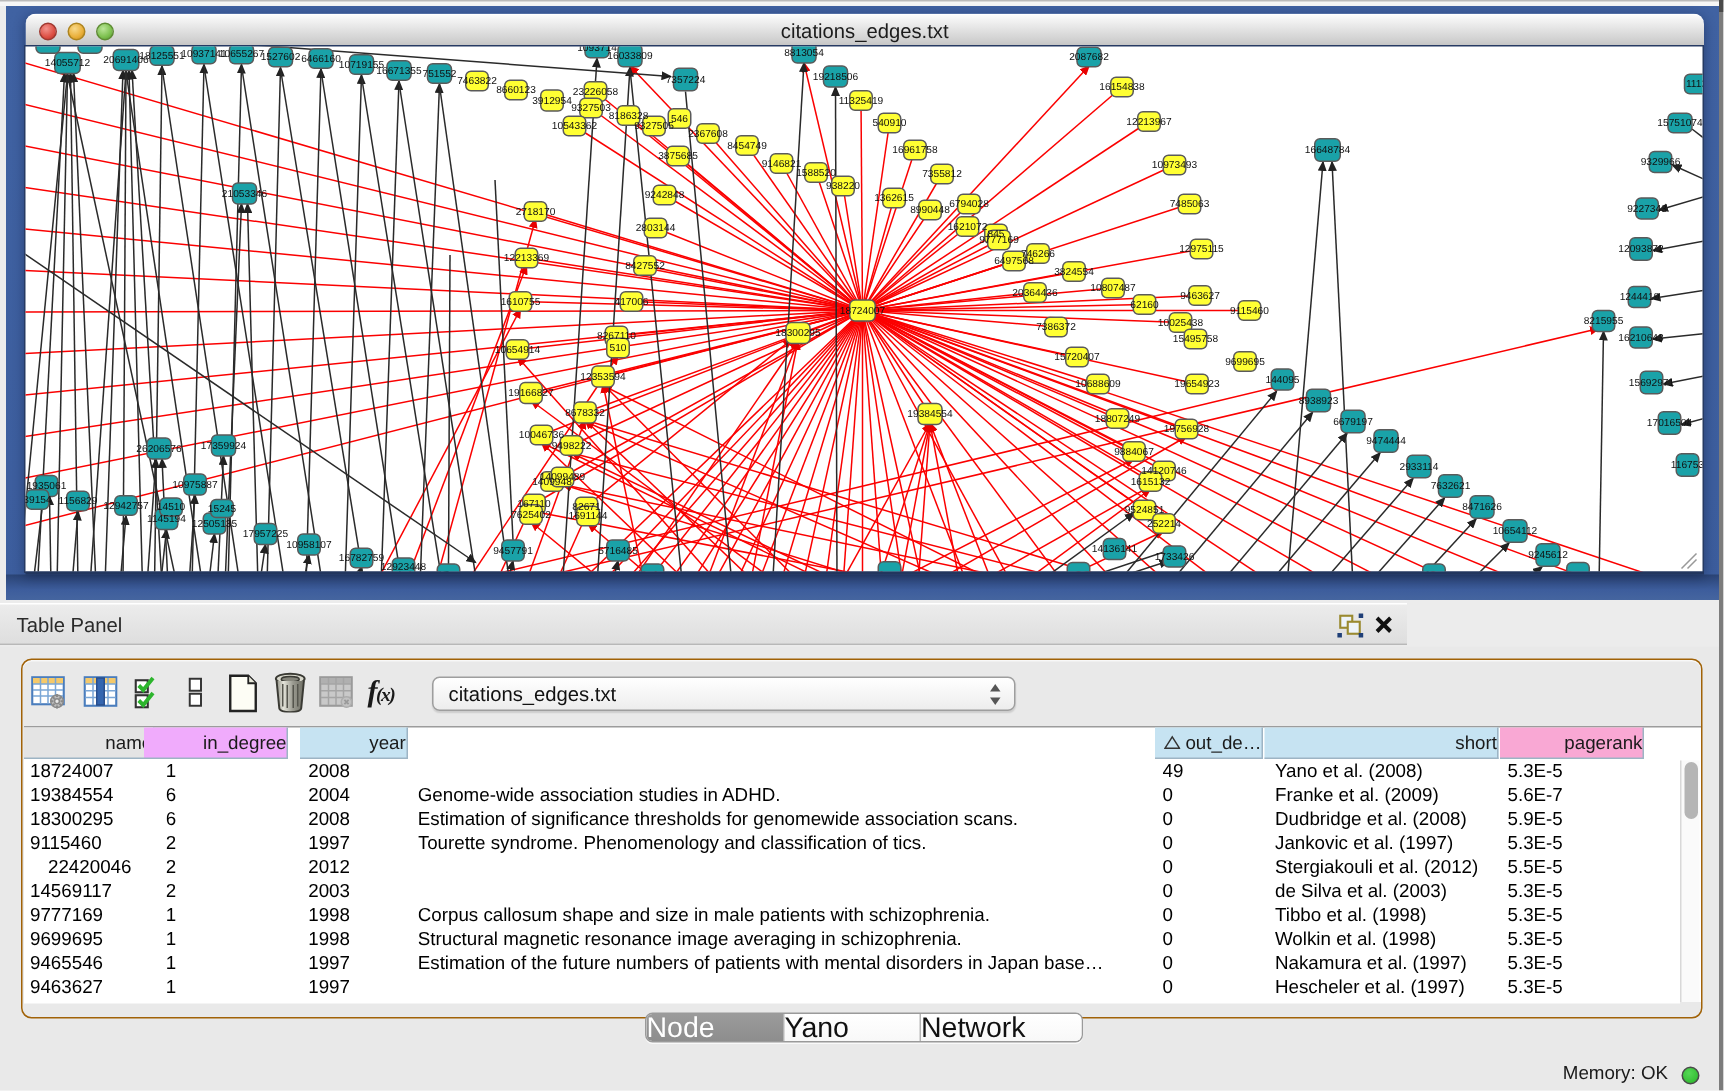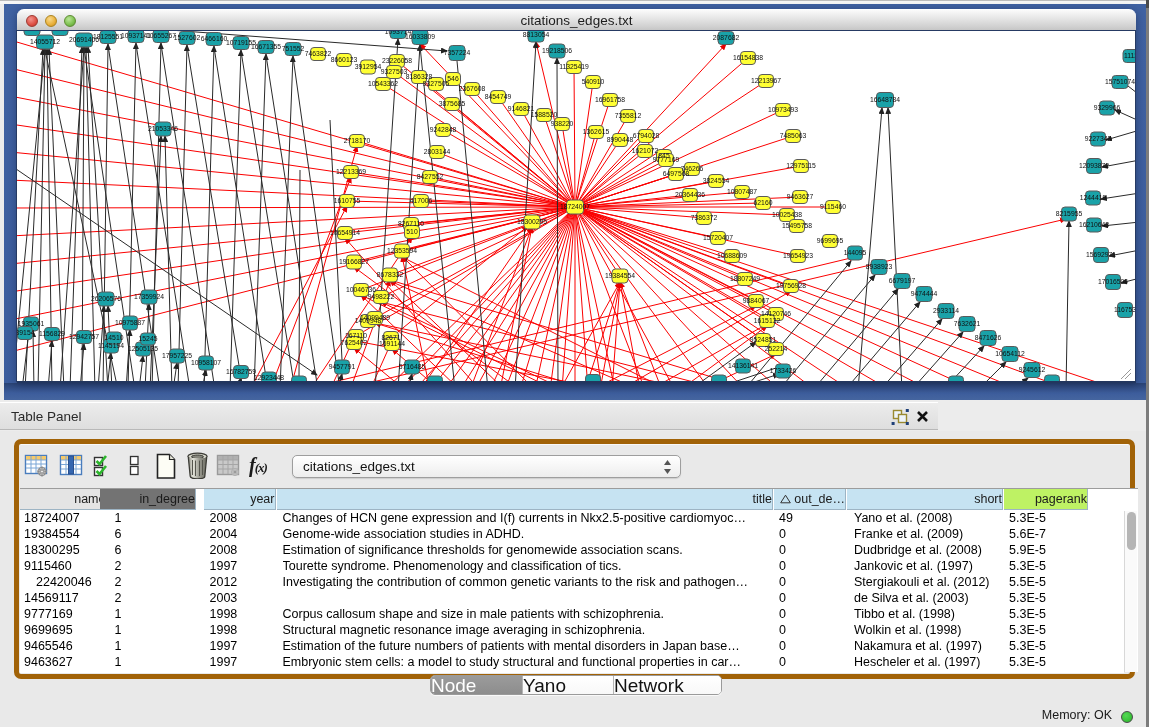--- a/index.html
+++ b/index.html
@@ -9,21 +9,21 @@
 #topstrip{position:absolute;left:0;top:0;width:1149px;height:4px;background:#f6f6f6;border-top:1px solid #bbb}
 #win{position:absolute;left:17px;top:9px;width:1119px;height:373px;border-radius:7px 7px 0 0;box-shadow:0 2px 8px rgba(10,20,50,.45)}
 #titlebar{position:absolute;left:0;top:0;width:1119px;height:22px;border-radius:7px 7px 0 0;background:linear-gradient(#fbfbfb,#d2d2d2 80%,#c6c6c6);border-bottom:1px solid #6e6e6e;border-top:1px solid #fff}
 #title{position:absolute;left:0;top:3px;width:100%;text-align:center;font-size:13.5px;color:#1c1c1c}
 .tl{position:absolute;top:15px;width:12px;height:12px;border-radius:6px}
 #winbtm{position:absolute;left:17px;top:381px;width:1119px;height:2px;background:#22365e}
 #deskband{position:absolute;left:4px;top:383px;width:1142px;height:17px;background:linear-gradient(#2a4374,#3d5d9c 60%,#45659f)}
 #tpanelhead{position:absolute;left:0;top:402px;width:938px;height:28px;background:linear-gradient(#ececec,#dedede);border-top:1px solid #fff;border-bottom:1px solid #b8b8b8}
 #tpanelhead span{position:absolute;left:11px;top:6px;font-size:13.5px;color:#2a2a2a}
 #lower{position:absolute;left:0;top:431px;width:1146px;height:296px;background:#e9e9e9}
-#container{position:absolute;left:14px;top:8px;width:1121px;height:240px;border:5px solid #a16207;border-radius:7px;background:#e9e9e9;box-shadow:inset 0 1px 0 #f8f8f8}
+#container{position:absolute;left:14px;top:8px;width:1121px;height:240px;border:1px solid #a16207;border-radius:7px;background:#e9e9e9;box-shadow:inset 0 1px 0 #f8f8f8}
 #toolbar{position:absolute;left:0;top:0;width:100%;height:44px}
 .tbi{position:absolute;top:9px}
 #combo{position:absolute;left:273px;top:11px;width:389px;height:23px;border:1px solid #9e9e9e;border-radius:5px;background:linear-gradient(#fff,#ededed);box-shadow:0 1px 1px rgba(0,0,0,.12)}
 #combo span{position:absolute;left:10px;top:3px;font-size:13.5px;color:#111}
 #combo svg{position:absolute;right:8px;top:3px}
 #tablewrap{position:absolute;left:1px;top:44px;width:1118px;height:184px;background:#fff;border-top:1px solid #9c9c9c}
 .hcell{position:absolute;top:0;height:21px;border-right:1px solid #9db4c4;border-bottom:1px solid #9db4c4;font-size:12.5px;color:#1a1a1a;text-align:right;line-height:21px}
 #thead{position:absolute;left:0;top:0;width:1118px;height:22px}
 #tbody{position:absolute;left:0;top:22px;width:1104px;height:162px;background:#fff}
 .trow{position:absolute;left:0;width:1104px;height:16px}
@@ -630,35 +630,33 @@
             <span>citations_edges.txt</span>
        <svg width="9" height="16">
               <path d="M4.5 1 L8 6 H1 Z" fill="#555"></path>
               <path d="M4.5 15 L1 10 H8 Z" fill="#555"></path>
             </svg>
      </div>
    </div>
    <div id="tablewrap">
      <div id="thead">
             <div class="hcell" style="left:0px;width:86.5px;background:#e4e4e4">name</div>
-            <div class="hcell" style="left:80px;width:96px;background:#737373">in_degree</div>
+            <div class="hcell" style="left:80px;width:96px;background:#f0abfc">in_degree</div>
             <div class="hcell" style="left:183.5px;width:72.0px;background:#c6e3f2">year</div>
-            <div class="hcell" style="left:256.5px;width:496.5px;background:#c6e3f2">title</div>
             <div class="hcell" style="left:754px;width:72px;background:#c6e3f2"><svg width="11" height="10" style="vertical-align:-1px;margin-right:3px">
                 <path d="M5.5 1.2 L10.3 8.8 H0.7 Z" fill="none" stroke="#333" stroke-width="1"></path>
               </svg>out_de…</div>
             <div class="hcell" style="left:827px;width:156px;background:#c6e3f2">short</div>
-            <div class="hcell" style="left:984px;width:84px;background:#bef264">pagerank</div>
+            <div class="hcell" style="left:984px;width:96px;background:#f9a8d4">pagerank</div>
           </div>
      <div id="tbody">
             <div class="trow" style="top:0px">
               <div class="cell" style="left:4px;width:83.5px">18724007</div>
               <div class="cell" style="left:94.5px;width:89.0px">1</div>
               <div class="cell" style="left:189.5px;width:67.0px">2008</div>
-              <div class="cell" style="left:262.5px;width:491.5px">Changes of HCN gene expression and I(f) currents in Nkx2.5-positive cardiomyoc…</div>
               <div class="cell" style="left:759px;width:68px">49</div>
               <div class="cell" style="left:834px;width:150px">Yano et al. (2008)</div>
               <div class="cell" style="left:989px;width:88px">5.3E-5</div>
             </div>
             <div class="trow" style="top:16px">
               <div class="cell" style="left:4px;width:83.5px">19384554</div>
               <div class="cell" style="left:94.5px;width:89.0px">6</div>
               <div class="cell" style="left:189.5px;width:67.0px">2004</div>
               <div class="cell" style="left:262.5px;width:491.5px">Genome-wide association studies in ADHD.</div>
               <div class="cell" style="left:759px;width:68px">0</div>
@@ -680,21 +678,20 @@
               <div class="cell" style="left:189.5px;width:67.0px">1997</div>
               <div class="cell" style="left:262.5px;width:491.5px">Tourette syndrome. Phenomenology and classification of tics.</div>
               <div class="cell" style="left:759px;width:68px">0</div>
               <div class="cell" style="left:834px;width:150px">Jankovic et al. (1997)</div>
               <div class="cell" style="left:989px;width:88px">5.3E-5</div>
             </div>
             <div class="trow" style="top:64px">
               <div class="cell" style="left:16px;width:83.5px">22420046</div>
               <div class="cell" style="left:94.5px;width:89.0px">2</div>
               <div class="cell" style="left:189.5px;width:67.0px">2012</div>
-              <div class="cell" style="left:262.5px;width:491.5px">Investigating the contribution of common genetic variants to the risk and pathogen…</div>
               <div class="cell" style="left:759px;width:68px">0</div>
               <div class="cell" style="left:834px;width:150px">Stergiakouli et al. (2012)</div>
               <div class="cell" style="left:989px;width:88px">5.5E-5</div>
             </div>
             <div class="trow" style="top:80px">
               <div class="cell" style="left:4px;width:83.5px">14569117</div>
               <div class="cell" style="left:94.5px;width:89.0px">2</div>
               <div class="cell" style="left:189.5px;width:67.0px">2003</div>
               <div class="cell" style="left:759px;width:68px">0</div>
               <div class="cell" style="left:834px;width:150px">de Silva et al. (2003)</div>
@@ -724,21 +721,20 @@
               <div class="cell" style="left:189.5px;width:67.0px">1997</div>
               <div class="cell" style="left:262.5px;width:491.5px">Estimation of the future numbers of patients with mental disorders in Japan base…</div>
               <div class="cell" style="left:759px;width:68px">0</div>
               <div class="cell" style="left:834px;width:150px">Nakamura et al. (1997)</div>
               <div class="cell" style="left:989px;width:88px">5.3E-5</div>
             </div>
             <div class="trow" style="top:144px">
               <div class="cell" style="left:4px;width:83.5px">9463627</div>
               <div class="cell" style="left:94.5px;width:89.0px">1</div>
               <div class="cell" style="left:189.5px;width:67.0px">1997</div>
-              <div class="cell" style="left:262.5px;width:491.5px">Embryonic stem cells: a model to study structural and functional properties in car…</div>
               <div class="cell" style="left:759px;width:68px">0</div>
               <div class="cell" style="left:834px;width:150px">Hescheler et al. (1997)</div>
               <div class="cell" style="left:989px;width:88px">5.3E-5</div>
             </div>
           </div>
      <div id="vscroll">
             <div id="vthumb"></div>
           </div>
    </div>
   </div>

